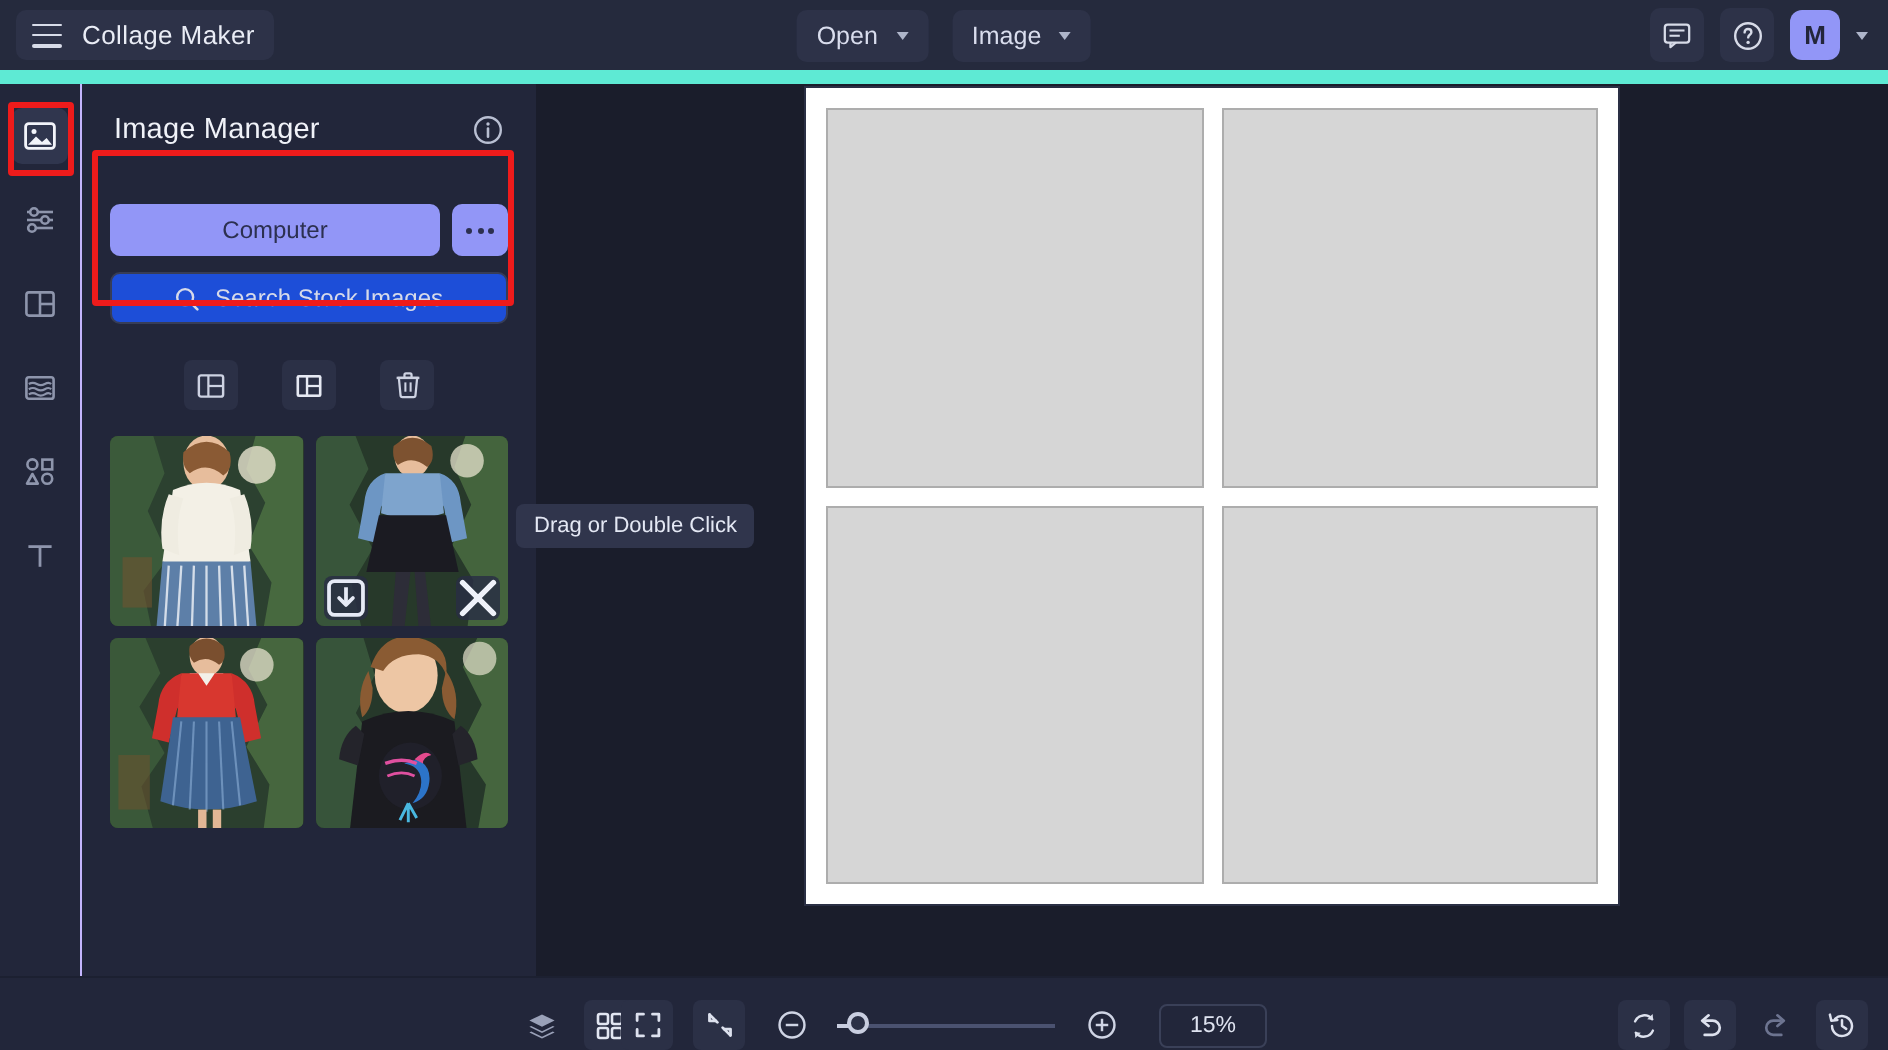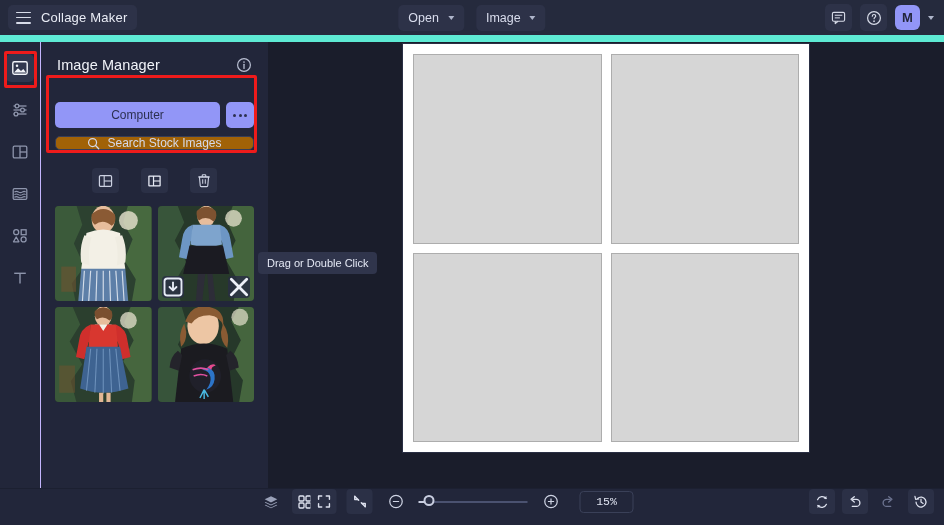--- a/index.html
+++ b/index.html
@@ -87,22 +87,22 @@
     flex: 1; height: 26px; border-radius: 5px;
     background: #9296f7; color: #2c3050; font-size: 12px;
     display: flex; align-items: center; justify-content: center;
   }
   .btn-more {
     width: 28px; height: 26px; border-radius: 5px; background: #9296f7;
     display: flex; align-items: center; justify-content: center; gap: 2.5px;
   }
   .btn-more i { width: 3px; height: 3px; border-radius: 50%; background: #2c3050; display: block; }
   .btn-secondary {
-    margin-top: 8px; height: 14px; border-radius: 5px;
-    background: #a16207; color: #d6dae9; font-size: 12px;
+    margin-top: 8px; height: 26px; border-radius: 5px;
+    background: #1d4ed8; color: #d6dae9; font-size: 12px;
     display: flex; align-items: center; justify-content: center; gap: 7px;
     border: 1px solid #373d57;
   }
 
   .tool-row { display: flex; justify-content: center; gap: 22px; margin-top: 18px; }
   .tool-btn {
     width: 27px; height: 25px; border-radius: 4px; background: #2b3046;
     display: flex; align-items: center; justify-content: center;
   }
 
@@ -146,23 +146,22 @@
     width: 406px; height: 408px; background: #ffffff;
     padding: 9px; display: grid;
     grid-template-columns: 1fr 1fr; grid-template-rows: 1fr 1fr; gap: 7px;
     box-shadow: 0 0 0 1px #2a2f44;
   }
   .cell { background: #d6d6d6; border: 1px solid #ffffff; outline: 1px solid #adadad; outline-offset: -2px; }
 
   
   .bottombar {
     height: 37px; flex: 0 0 37px; background: #22263a;
-    display: flex; align-items: flex-start; padding: 0 10px;
+    display: flex; align-items: flex-end; padding: 0 10px;
     border-top: 1px solid #1c2031;
-    font-family: Liberation Mono, monospace;
   }
   .bb-left { display: flex; gap: 8px; margin-left: 248px; }
   .bb-center {
     position: absolute; left: 50%; transform: translateX(-50%);
     display: flex; align-items: center; gap: 10px;
   }
   .bb-right { margin-left: auto; display: flex; gap: 7px; }
   .bbtn {
     width: 26px; height: 25px; border-radius: 4px;
     display: flex; align-items: center; justify-content: center;

